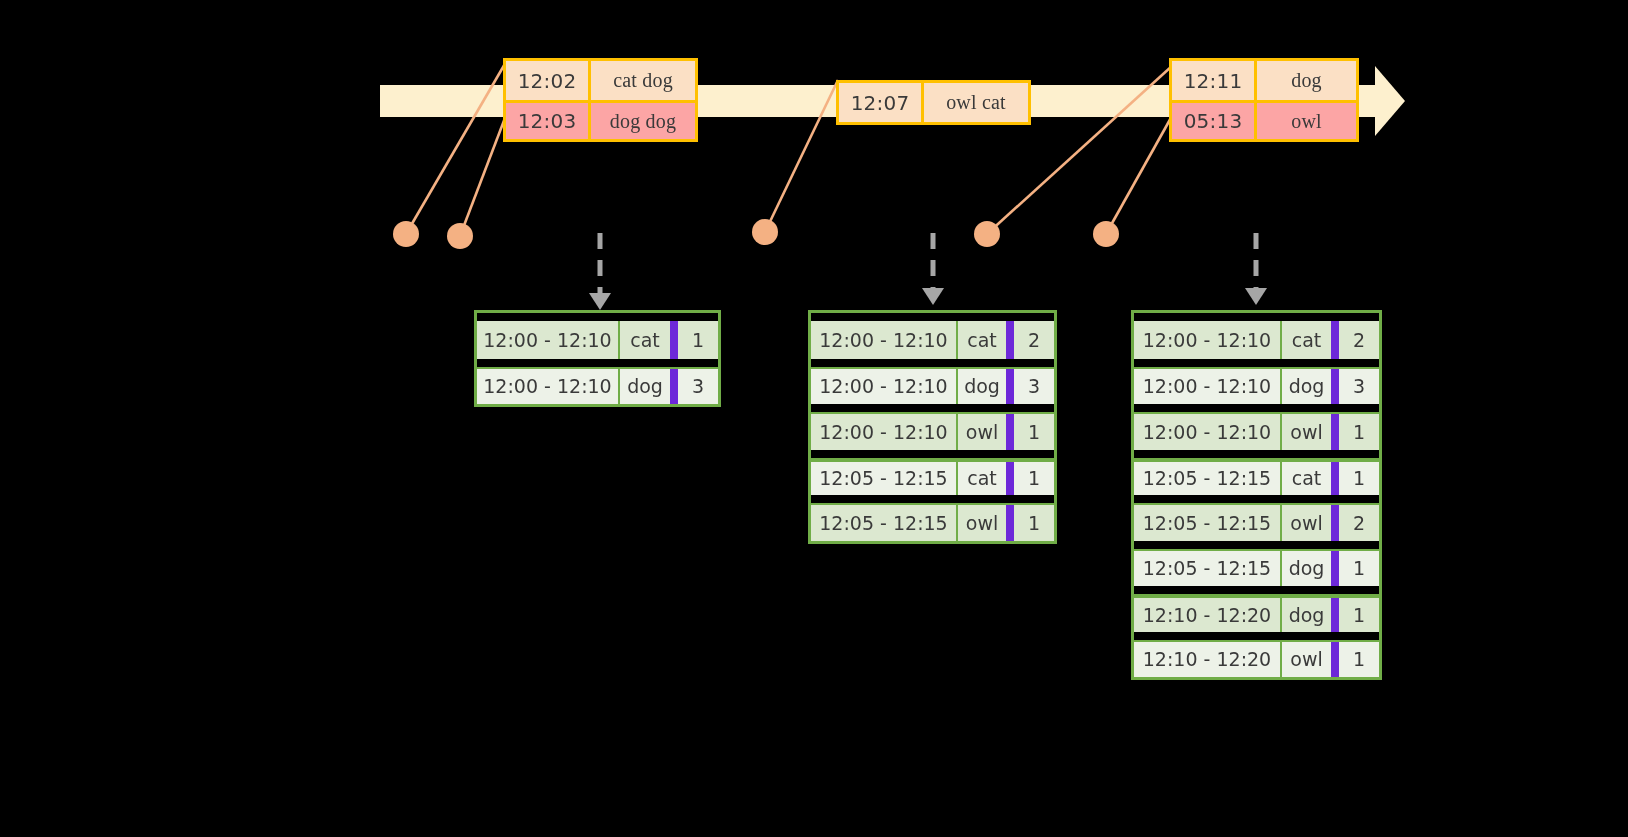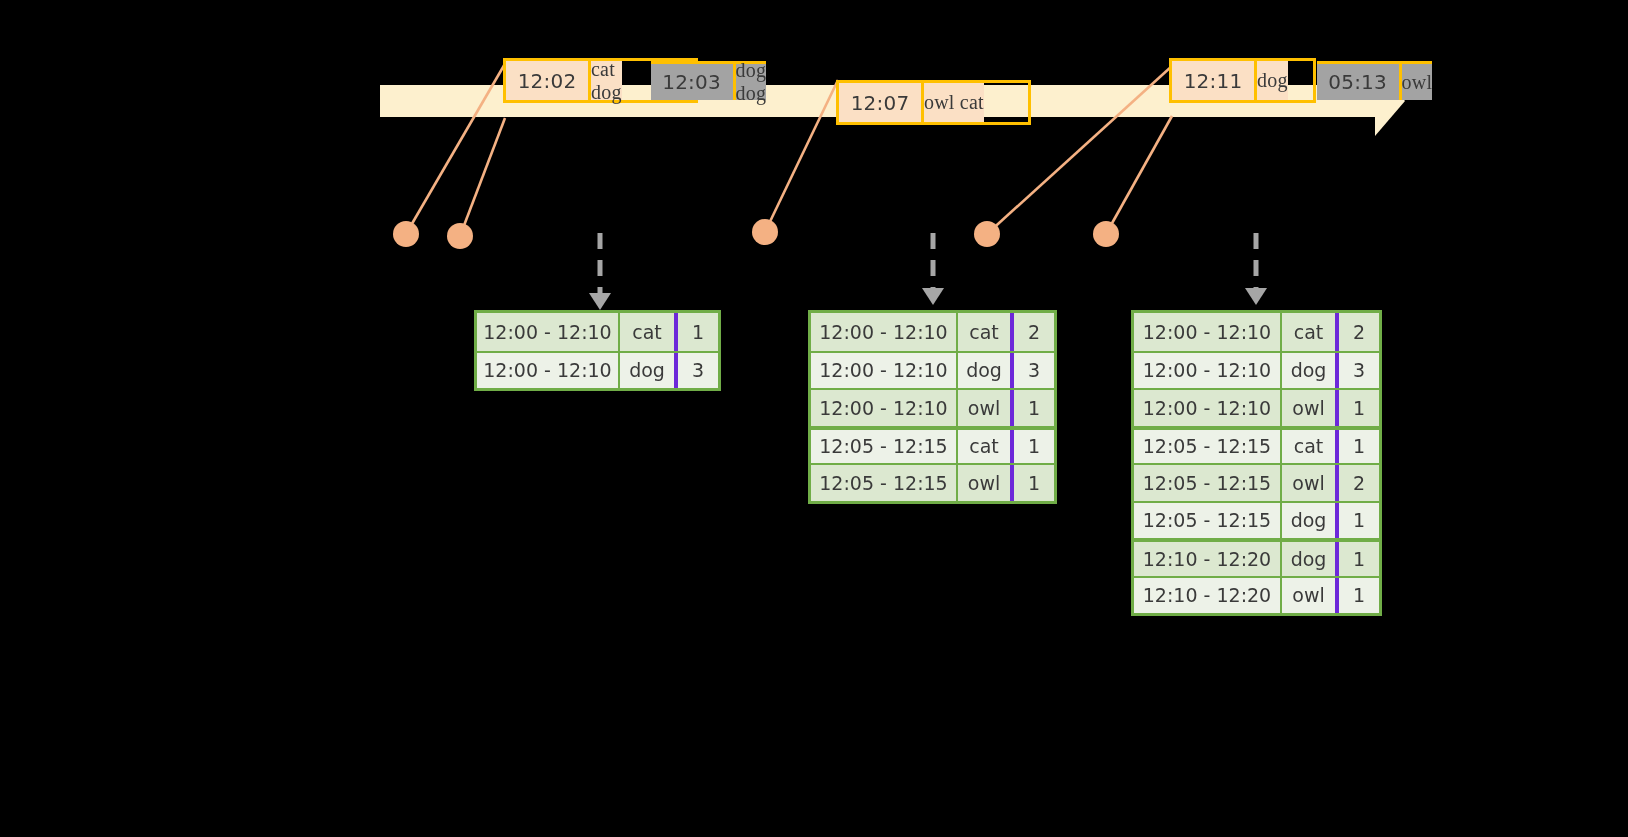--- a/index.html
+++ b/index.html
@@ -21,20 +21,21 @@
     position: absolute; left: 0; top: 0;
     width: 1628px; height: 837px;
     pointer-events: none;
   }
 
   
   .event-box {
     position: absolute;
     border: 3px solid #FFC000;
     display: flex;
+    flex-direction: column;
     z-index: 6;
   }
   .event-row {
     display: flex;
     flex-direction: row;
     height: 39px;
   }
   .event-row + .event-row { border-top: 3px solid #FFC000; }
   .event-time, .event-payload {
     display: flex;
@@ -43,49 +44,50 @@
     font-size: 20px;
     color: #3a3a3a;
     letter-spacing: 0.2px;
   }
   .event-time {
     width: 85px;
     border-right: 3px solid #FFC000;
   }
   .event-payload { flex: 1; font-family: Liberation Serif, serif; }
   .shade-dark  { background: #FBE0C5; }
-  .shade-light { background: #a3a3a3; margin-left: 29px; }
+  .shade-light { background: #fca5a5; }
 
   
   .result-table {
     position: absolute;
     border: 3px solid #70AD47;
     display: flex;
     flex-direction: column;
     z-index: 6;
   }
   .result-row {
     display: flex;
     flex-direction: row;
     height: 37.5px;
+    margin-top: 8px;
   }
   .result-row + .result-row { border-top: 2px solid #70AD47; }
   .result-row.grp-sep { border-top: 4px solid #70AD47; }
   .cell-window, .cell-key, .cell-count {
     display: flex;
     align-items: center;
     justify-content: center;
     font-size: 19px;
     color: #3a3a3a;
   }
   .cell-window {
     border-right: 2px solid #70AD47;
   }
   .cell-key {
-    border-right: 4px solid #6d28d9;
+    border-right: 8px solid #6d28d9;
   }
   .row-a { background: #DCE8D0; }
   .row-b { background: #EDF2E8; }
 
   .t1 .cell-window { width: 143px; }
   .t1 .cell-key    { width: 58px; }
   .t1 .cell-count  { width: 40px; }
 
   .t2 .cell-window { width: 147px; }
   .t2 .cell-key    { width: 56px; }
@@ -146,21 +148,21 @@
     </div>
   </div>
 
   <div class="event-box" style="left:836px; top:80px; width:195px;">
     <div class="event-row shade-dark">
       <div class="event-time">12:07</div>
       <div class="event-payload">owl cat</div>
     </div>
   </div>
 
-  <div class="event-box" style="left:1169px; top:58px; width:147px;">
+  <div class="event-box" style="left:1169px; top:58px; width:190px;">
     <div class="event-row shade-dark">
       <div class="event-time">12:11</div>
       <div class="event-payload">dog</div>
     </div>
     <div class="event-row shade-light">
       <div class="event-time">05:13</div>
       <div class="event-payload">owl</div>
     </div>
   </div>
 

